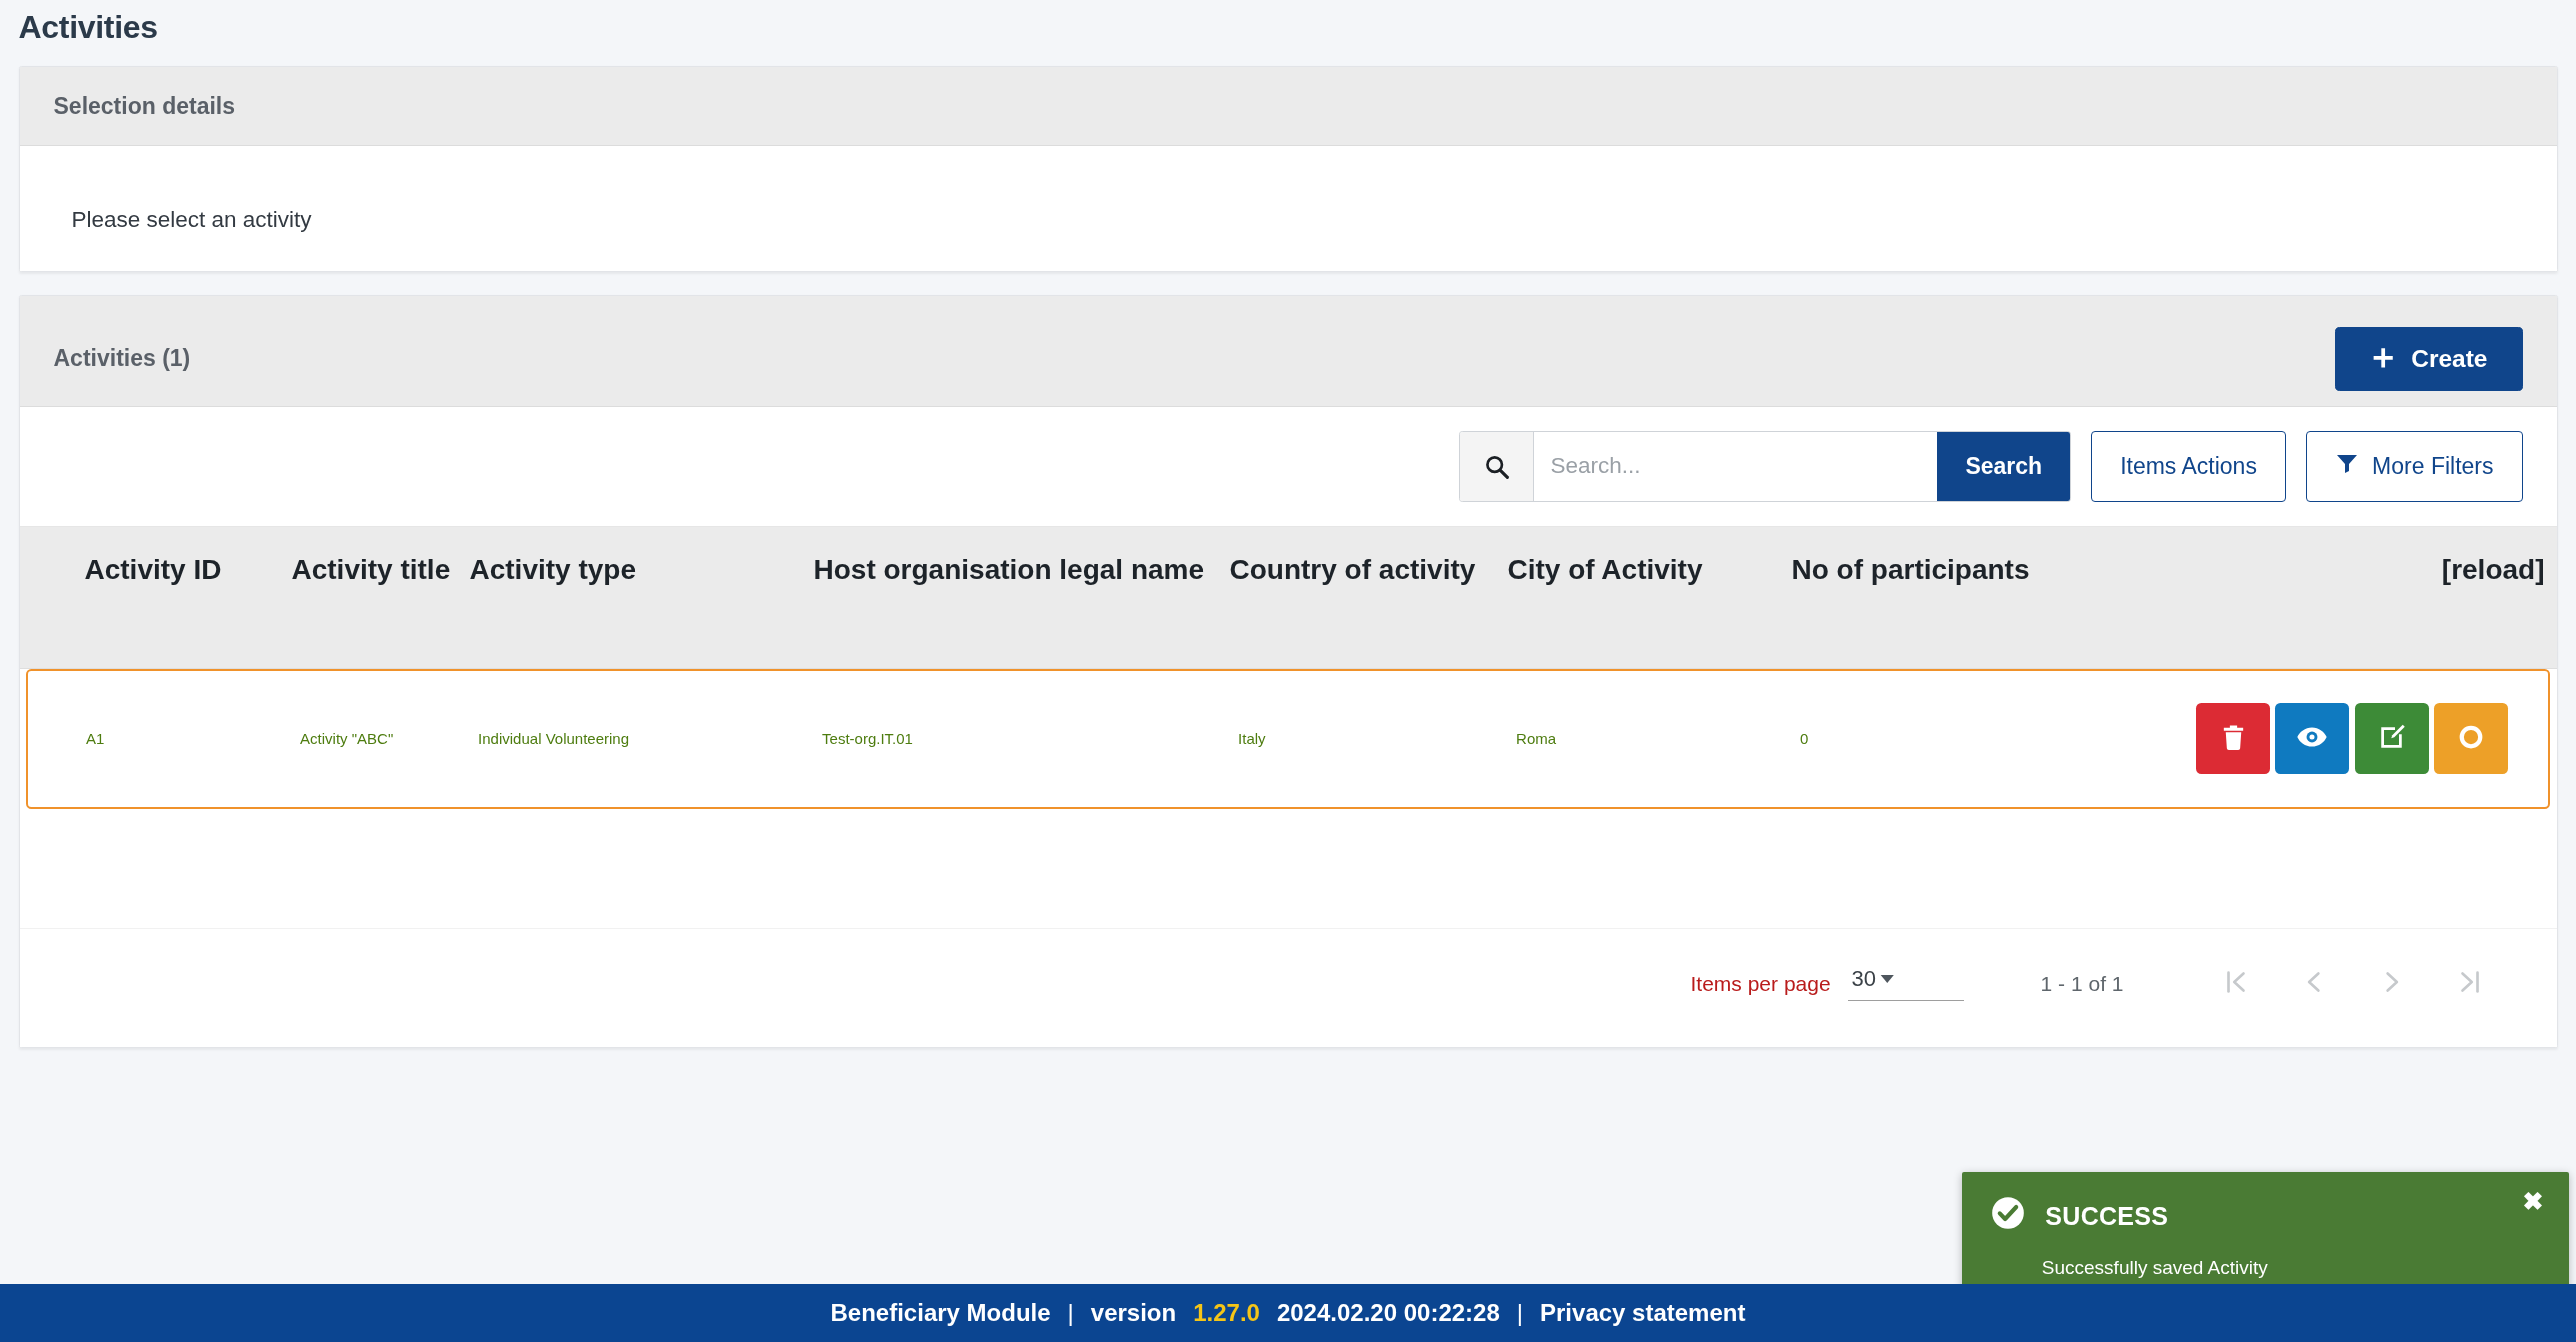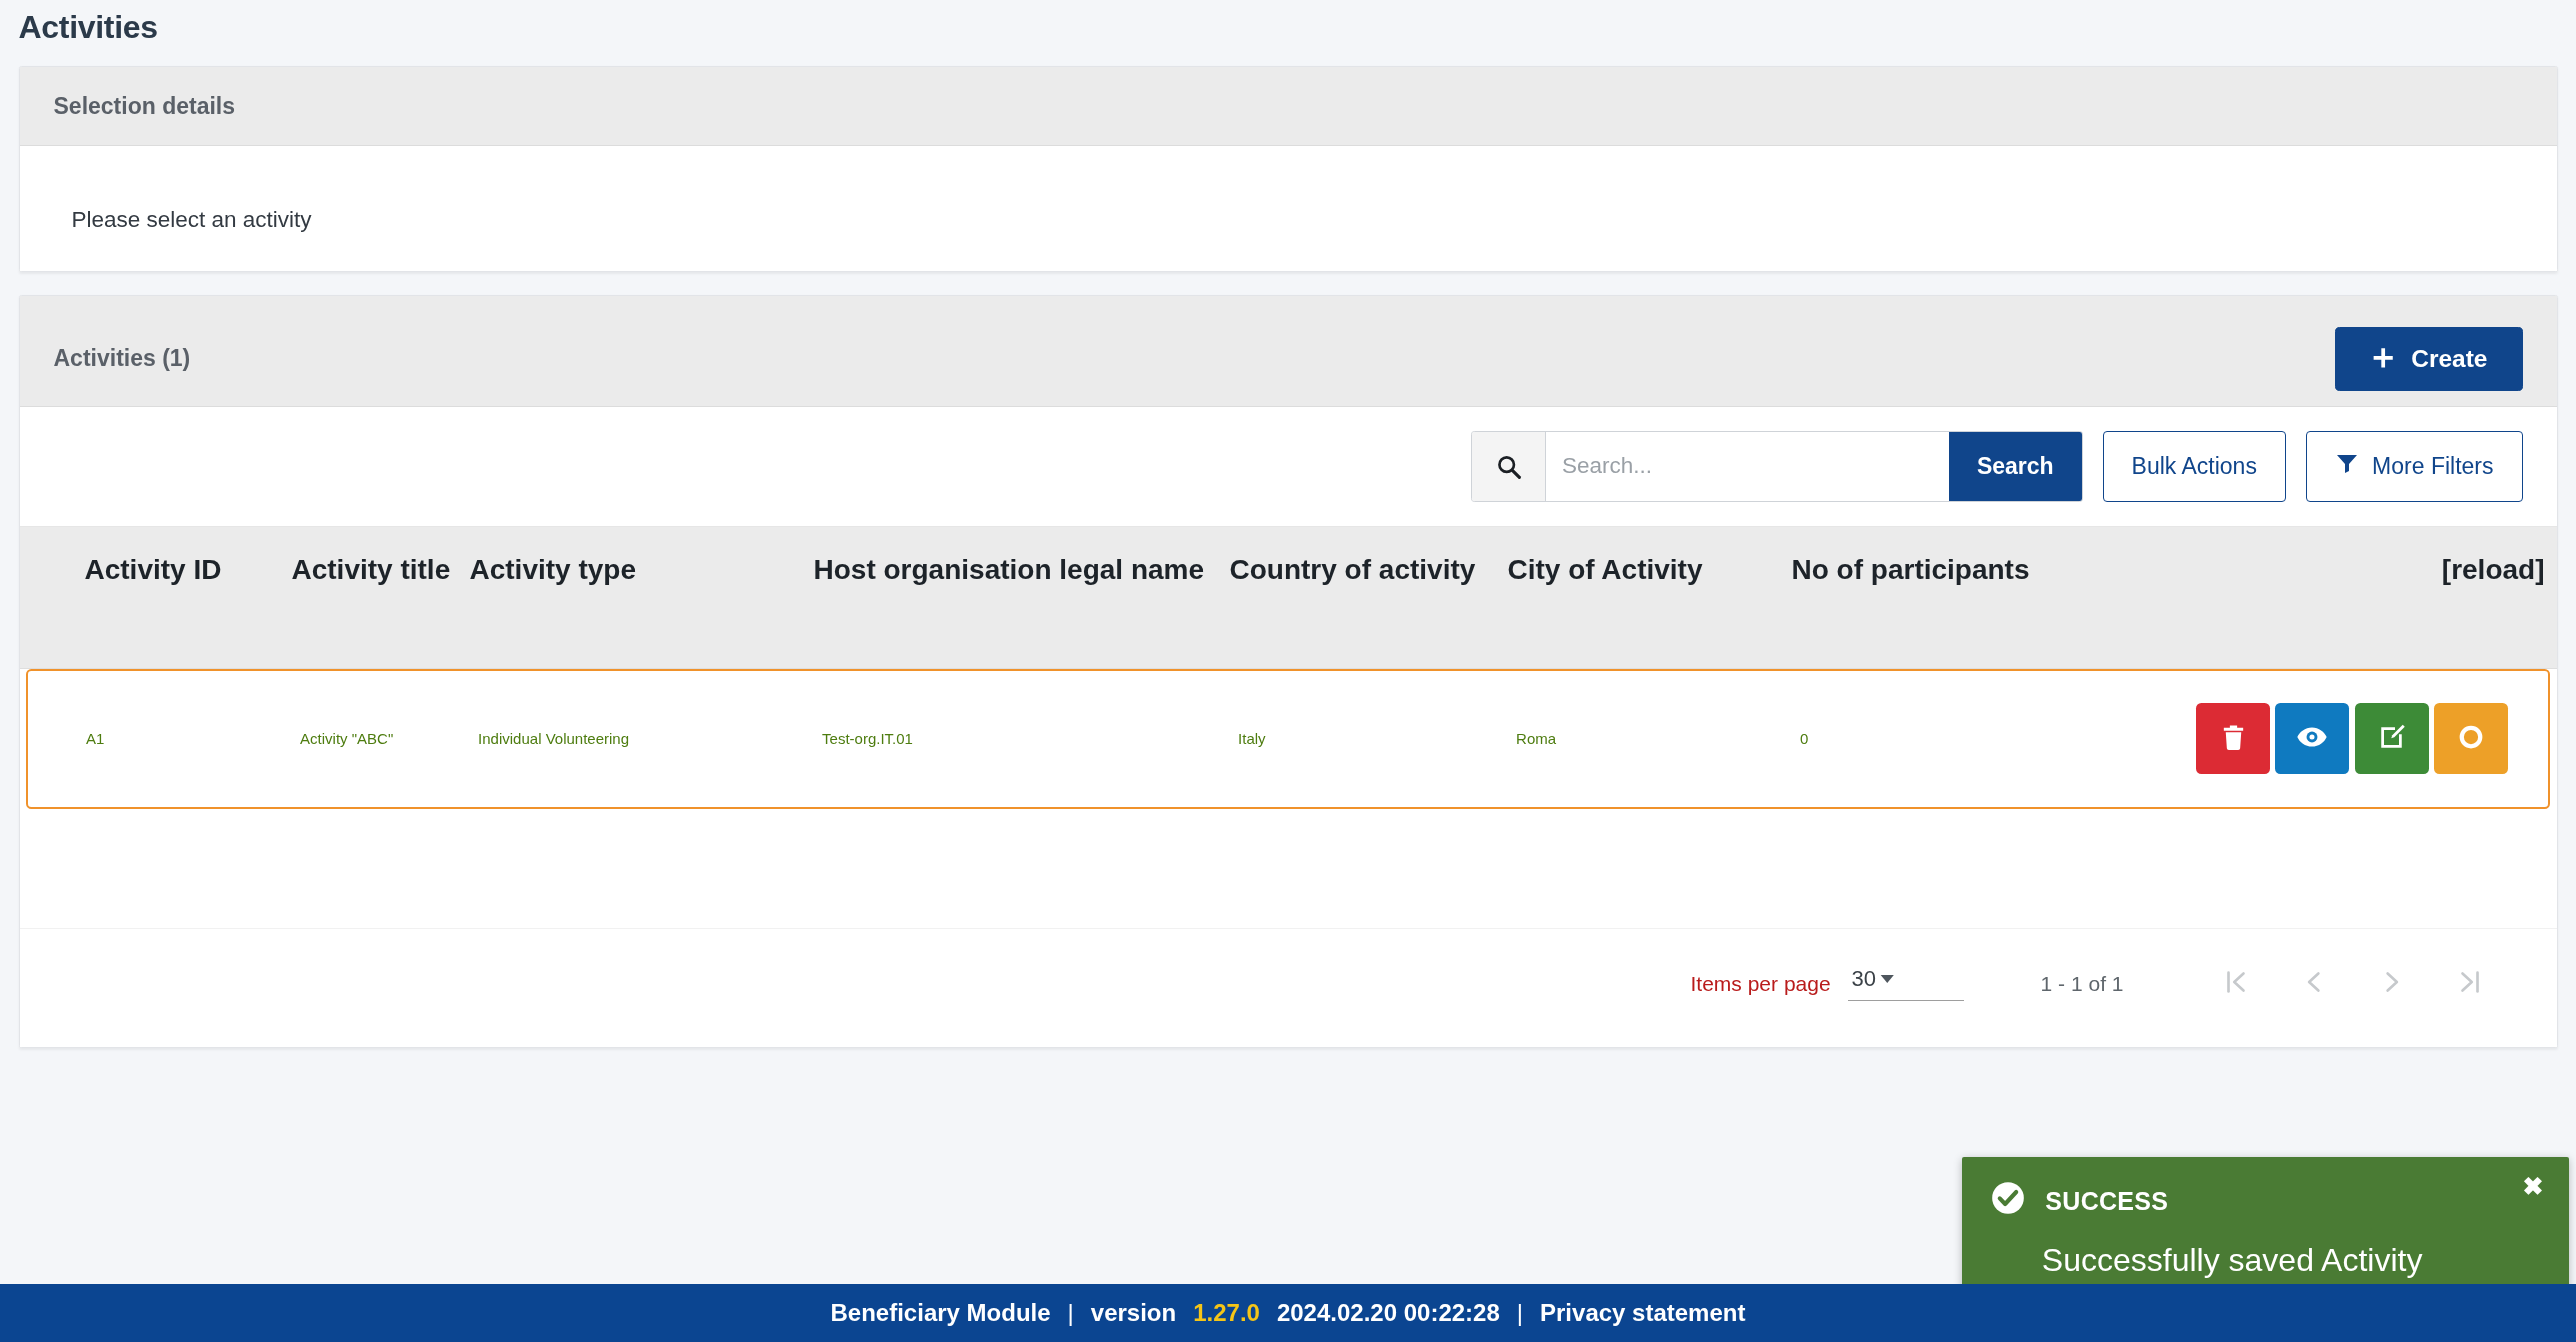--- a/index.html
+++ b/index.html
@@ -270,21 +270,21 @@
   }
   .toast-head {
     display: flex;
     align-items: center;
     gap: 18.5px;
     font-size: 25px;
     font-weight: bold;
     letter-spacing: 0.3px;
   }
   .toast-body {
-    font-size: 32px;
+    font-size: 19px;
     padding-left: 53px;
     margin-top: 18.5px;
   }
   .toast-close {
     position: absolute;
     top: 16px;
     right: 20px;
     font-size: 25px;
     font-weight: bold;
     color: #ffffff;
@@ -349,21 +349,21 @@
         <svg width="29" height="29" viewBox="0 0 24 24" aria-hidden="true">
           <circle cx="10.5" cy="10.5" r="6" fill="none" stroke="#1b1f24" stroke-width="2.2"></circle>
           <line x1="15.2" y1="15.2" x2="21" y2="21" stroke="#1b1f24" stroke-width="2.6" stroke-linecap="round"></line>
         </svg>
       </div>
       <input class="search-input" type="text" placeholder="Search..." style="">
       <button class="btn-search">Search</button>
     </div>
 
     <button class="btn-outline">
-      <span>Bulk Actions</span>
+      <span>Items Actions</span>
     </button>
 
     <button class="btn-outline">
       <span>
         <svg width="24" height="24" viewBox="0 0 24 24" aria-hidden="true">
           <path d="M2 4h20l-8 9v7l-4 2v-9z" fill="#10458b"></path>
         </svg>
       </span>
       <span>More Filters</span>
     </button>

